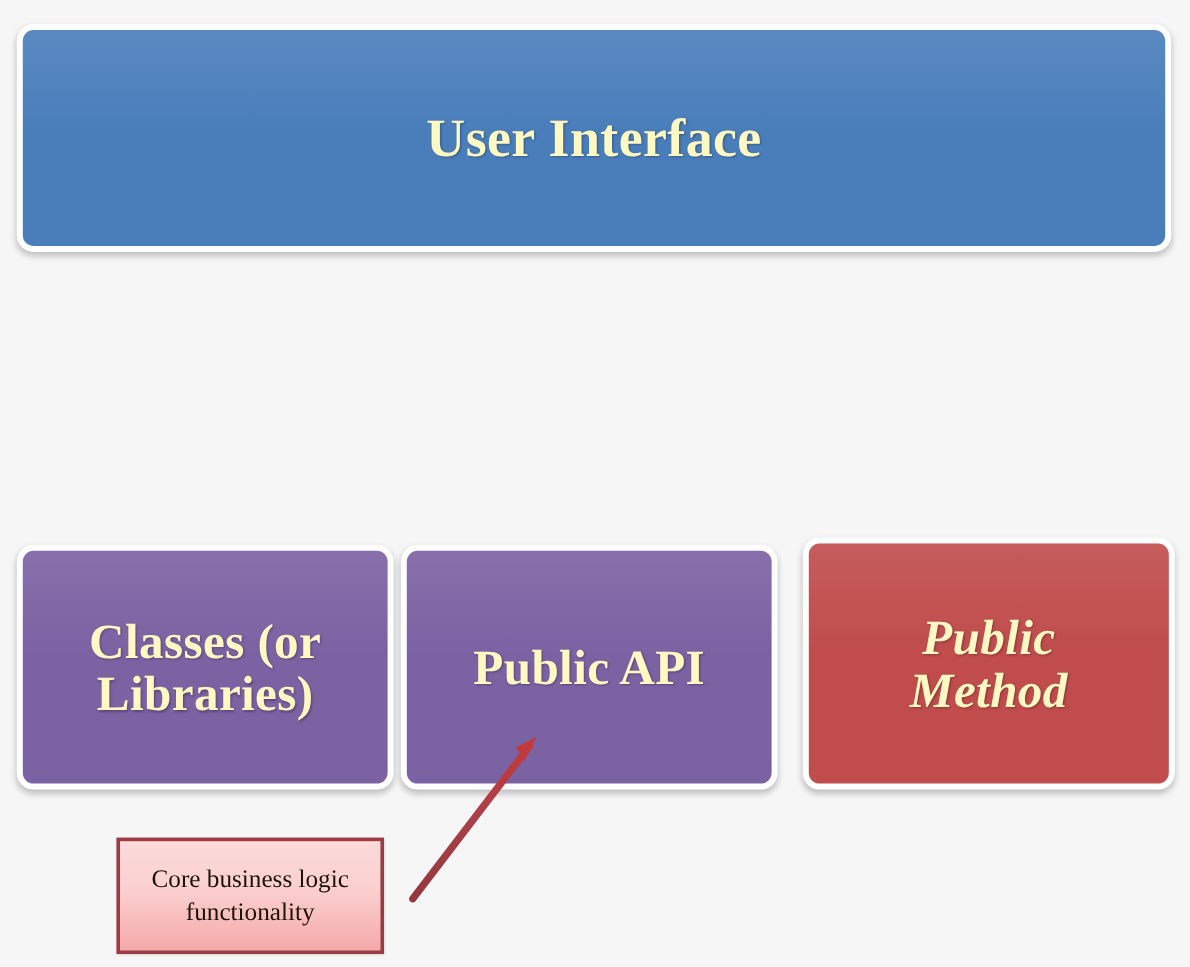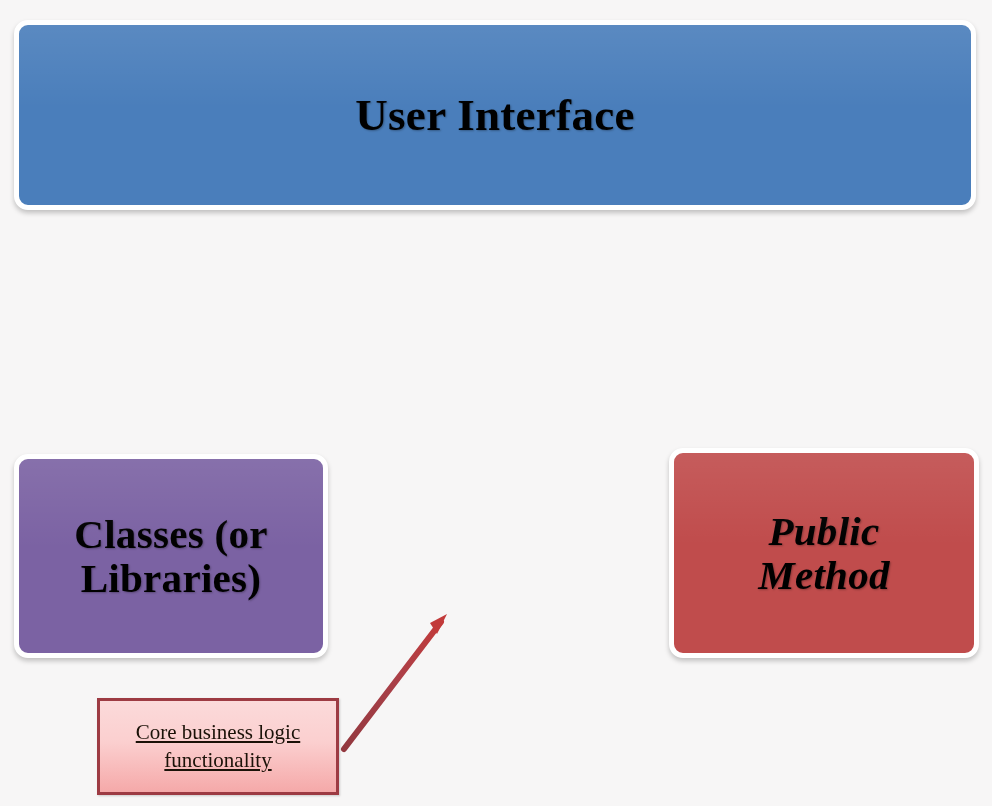--- a/index.html
+++ b/index.html
@@ -27,21 +27,21 @@
   
   .layer-box {
     position: absolute;
     box-sizing: border-box;
     border-radius: 14px;
     border: 5px solid #ffffff;
     display: flex;
     align-items: center;
     justify-content: center;
     text-align: center;
-    color: #000000;
+    color: #fef9c3;
     font-weight: bold;
     letter-spacing: 0.3px;
     line-height: 1.08;
     text-shadow: 1px 1px 2px rgba(0,0,0,0.28);
     box-shadow: 0 3px 5px rgba(0,0,0,0.22);
     overflow: hidden;
   }
   .layer-box .box-label {
     display: block;
     padding: 0 10px;
@@ -88,34 +88,33 @@
     width: 310px; height: 210px;
     background: #c04c4c;
     font-size: 41px;
     font-style: italic;
   }
 
   
   #callout-note {
     position: absolute;
     left: 97px; top: 698px;
-    width: 242px; height: 97px;
+    width: 223px; height: 97px;
     box-sizing: border-box;
     border: 3px solid #9d3b43;
     background: linear-gradient(to bottom, #fbdada 0%, #fbcfcf 45%, #f5a9a9 100%);
     display: flex;
     align-items: center;
     justify-content: center;
     text-align: center;
     color: #1b1208;
     font-size: 21px;
     line-height: 1.32;
     font-family: "Liberation Serif", "DejaVu Serif", serif;
     box-shadow: 1px 1px 2px rgba(0,0,0,0.18);
-    text-decoration: underline;
   }
   #callout-note .note-text {
     display: block;
     padding: 0 6px;
   }
 
   
   #leader-arrow {
     position: absolute;
     left: 0; top: 0;
@@ -131,20 +130,23 @@
   <div class="layer-box" id="box-user-interface">
     <span class="box-label">User Interface</span>
   </div>
 
 
   <div class="layer-box" id="box-classes">
     <span class="box-label">Classes (or
 Libraries)</span>
   </div>
 
+  <div class="layer-box" id="box-public-api">
+    <span class="box-label">Public API</span>
+  </div>
 
   <div class="layer-box" id="box-public-method">
     <span class="box-label">Public
 Method</span>
   </div>
 
   <svg id="leader-arrow" viewBox="0 0 992 806">
     <defs>
       <linearGradient id="arrowGrad" x1="0" y1="1" x2="1" y2="0">
         <stop offset="0%" stop-color="#93383f"></stop>

